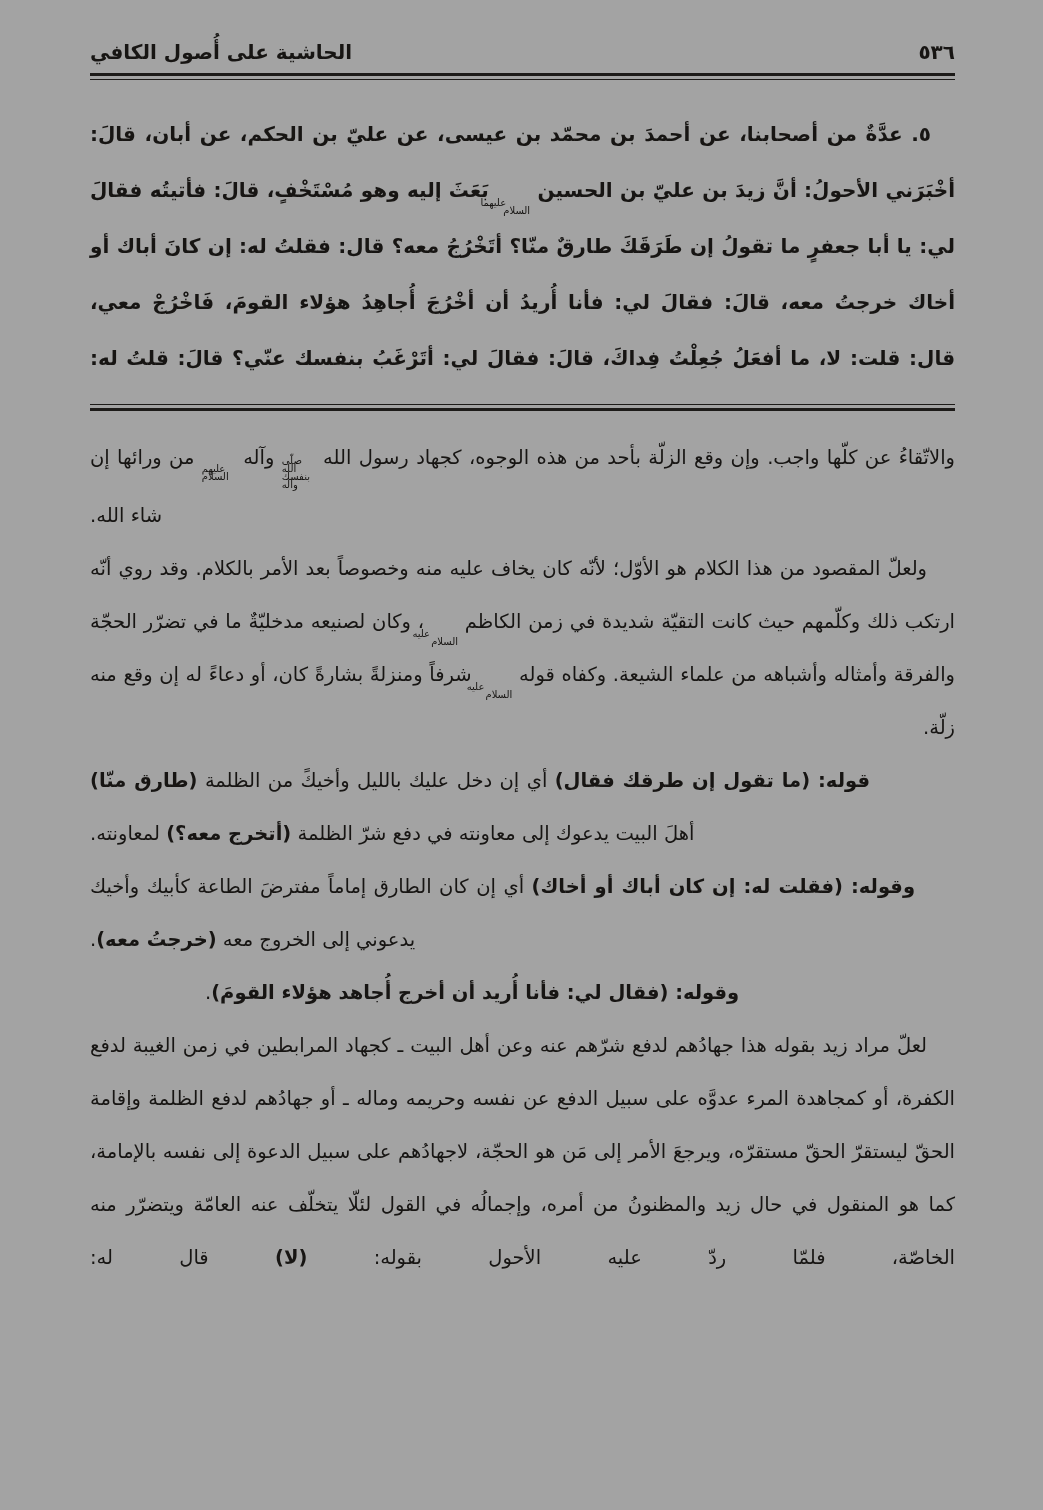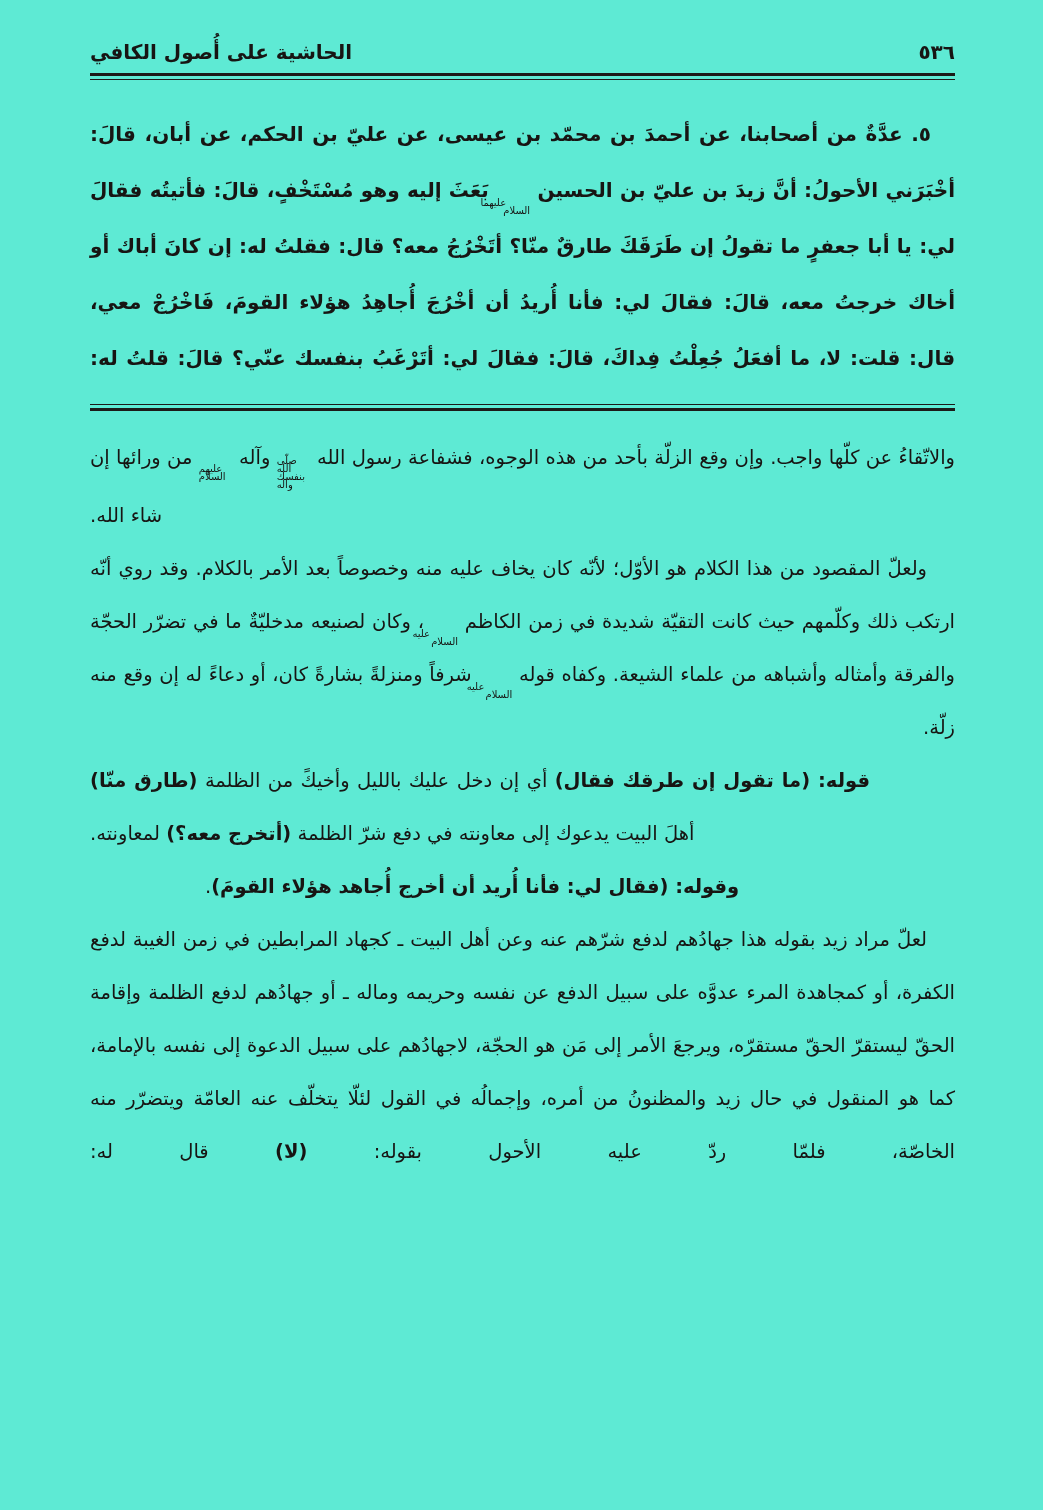--- a/index.html
+++ b/index.html
@@ -1,21 +1,21 @@
 <!DOCTYPE html>
 <html lang="ar" dir="rtl"><head>
 <meta charset="utf-8">
 <style>
   html, body { margin: 0; padding: 0; background: #ffffff; }
   .page {
     position: relative;
     width: 1043px;
     height: 1510px;
     box-sizing: border-box;
-    background: #5eead4;
+    background: #a3a3a3;
     color: #171513;
     direction: rtl;
     font-family: "DejaVu Sans", sans-serif;
     padding: 40px 88px 0 90px;
     overflow: hidden;
   }
   .header {
     direction: ltr;
     display: flex;
     justify-content: space-between;
@@ -83,20 +83,21 @@
 
   <div class="rule-double"></div>
 
   <div class="main-section" id="main-paragraphs">
       <p class="para" style="text-indent: 24px; text-align-last: justify;"><span class="t">٥. </span><span class="t">عدَّةٌ من أصحابنا، عن أحمدَ بن محمّد بن عيسى، عن عليّ بن الحكم، عن أبان، قالَ: أخْبَرَني الأحولُ: أنَّ زيدَ بن عليّ بن الحسين </span><span class="hon">عليهما السلام</span><span class="t"> بَعَثَ إليه وهو مُسْتَخْفٍ، قالَ: فأتيتُه فقالَ لي: يا أبا جعفرٍ ما تقولُ إن طَرَقَكَ طارقٌ منّا؟ أتَخْرُجُ معه؟ قال: فقلتُ له: إن كانَ أباك أو أخاك خرجتُ معه، قالَ: فقالَ لي: فأنا أُريدُ أن أخْرُجَ أُجاهِدُ هؤلاء القومَ، فَاخْرُجْ معي، قال: قلت: لا، ما أفعَلُ جُعِلْتُ فِداكَ، قالَ: فقالَ لي: أتَرْغَبُ بنفسك عنّي؟ قالَ: قلتُ له:</span></p>
     </div>
 
   <div class="separator-rule"></div>
 
   <div class="commentary-section" id="commentary-paragraphs">
-      <p class="para" style="text-align-last: left;"><span class="t">والاتّقاءُ عن كلّها واجب. وإن وقع الزلّة بأحد من هذه الوجوه، فشفاعة رسول الله </span><span class="hon">صلّى الله بنفسك وآله</span><span class="t"> وآله </span><span class="hon">عليهم السلام</span><span class="t"> من ورائها إن شاء الله.</span></p>
+      <p class="para" style="text-align-last: left;"><span class="t">والاتّقاءُ عن كلّها واجب. وإن وقع الزلّة بأحد من هذه الوجوه، كجهاد رسول الله </span><span class="hon">صلّى الله بنفسك وآله</span><span class="t"> وآله </span><span class="hon">عليهم السلام</span><span class="t"> من ورائها إن شاء الله.</span></p>
       <p class="para" style="text-indent: 28px; text-align-last: justify;"><span class="t">ولعلّ المقصود من هذا الكلام هو الأوّل؛ لأنّه كان يخاف عليه منه وخصوصاً بعد الأمر بالكلام. وقد روي أنّه ارتكب ذلك وكلّمهم حيث كانت التقيّة شديدة في زمن الكاظم </span><span class="hon">عليه السلام</span><span class="t">، وكان لصنيعه مدخليّةٌ ما في تضرّر الحجّة والفرقة وأمثاله وأشباهه من علماء الشيعة. وكفاه قوله </span><span class="hon">عليه السلام</span><span class="t"> شرفاً ومنزلةً بشارةً كان، أو دعاءً له إن وقع منه زلّة.</span></p>
       <p class="para" style="text-indent: 85px; text-align-last: left;"><span class="b">قوله: (ما تقول إن طرقك فقال)</span><span class="t"> أي إن دخل عليك بالليل وأخيكً من الظلمة </span><span class="b">(طارق منّا)</span><span class="t"> أهلَ البيت يدعوك إلى معاونته في دفع شرّ الظلمة </span><span class="b">(أتخرج معه؟)</span><span class="t"> لمعاونته.</span></p>
+      <p class="para" style="text-indent: 40px; text-align-last: left;"><span class="b">وقوله: (فقلت له: إن كان أباك أو أخاك)</span><span class="t"> أي إن كان الطارق إماماً مفترضَ الطاعة كأبيك وأخيك يدعوني إلى الخروج معه </span><span class="b">(خرجتُ معه)</span><span class="t">.</span></p>
       <p class="para" style="text-align-last: left; padding-left: 115px;"><span class="b">وقوله: (فقال لي: فأنا أُريد أن أخرج أُجاهد هؤلاء القومَ)</span><span class="t">.</span></p>
       <p class="para" style="text-indent: 28px; text-align-last: justify;"><span class="t">لعلّ مراد زيد بقوله هذا جهادُهم لدفع شرّهم عنه وعن أهل البيت ـ كجهاد المرابطين في زمن الغيبة لدفع الكفرة، أو كمجاهدة المرء عدوَّه على سبيل الدفع عن نفسه وحريمه وماله ـ أو جهادُهم لدفع الظلمة وإقامة الحقّ ليستقرّ الحقّ مستقرّه، ويرجعَ الأمر إلى مَن هو الحجّة، لاجهادُهم على سبيل الدعوة إلى نفسه بالإمامة، كما هو المنقول في حال زيد والمظنونُ من أمره، وإجمالُه في القول لئلّا يتخلّف عنه العامّة ويتضرّر منه الخاصّة، فلمّا ردّ عليه الأحول بقوله: </span><span class="b">(لا)</span><span class="t"> قال له:</span></p>
     </div>
 
 </div>
 
 </body></html>

